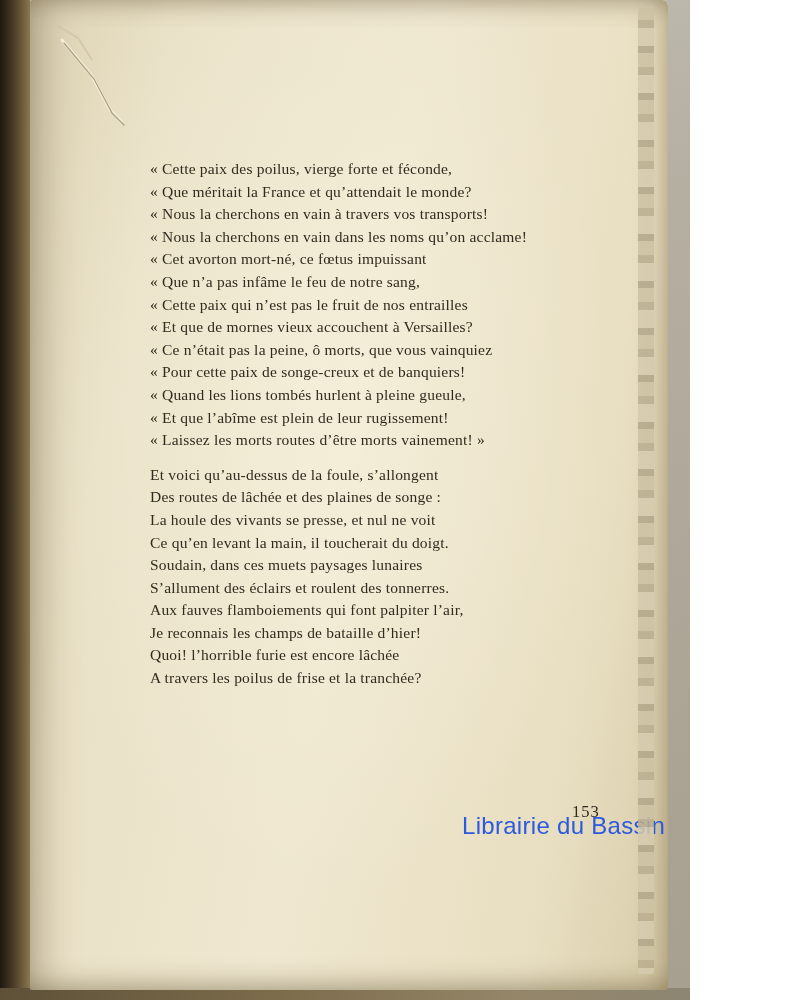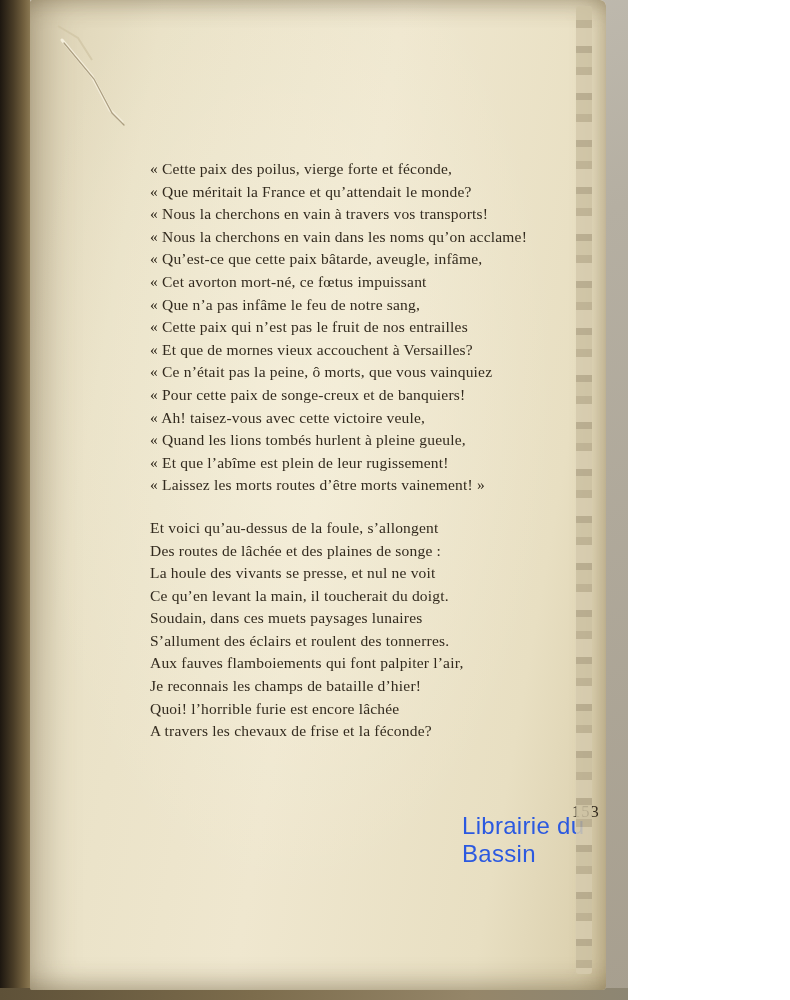--- a/index.html
+++ b/index.html
@@ -1,18 +1,18 @@
 <!DOCTYPE html>
 <html><head>
 <meta charset="utf-8">
 <style>
   html,body { margin:0; padding:0; }
   body { font-family:"Liberation Serif", serif; }
   #photo {
-    position:relative; width:628px; height:1000px; overflow:hidden;
+    position:relative; width:690px; height:1000px; overflow:hidden;
     background:linear-gradient(160deg,#c6c2b8 0%,#b5afa2 35%,#a79f8f 100%);
   }
   
   #cover-edge {
     position:absolute; left:0; top:0; bottom:0; width:30px;
     background:linear-gradient(90deg,#1d1710 0%,#4a3d27 45%,#73613f 80%,#8a7852 100%);
   }
   
   #bottom-edge {
     position:absolute; left:0; right:0; bottom:0; height:12px;
@@ -43,21 +43,21 @@
     filter:blur(0.4px);
   }
   #tear-svg { position:absolute; left:18px; top:18px; pointer-events:none; }
   
   #text-block {
     position:absolute; left:120px; top:158px; width:600px;
     color:#322a1e; font-size:15.5px; line-height:22.6px;
     letter-spacing:0.2px;
   }
   .line { white-space:pre; }
-  #stanza2 { margin-top:20px; }
+  #stanza2 { margin-top:12px; }
   #page-number {
     position:absolute; left:542px; top:802px;
     color:#322a1e; font-size:16.5px; letter-spacing:1px;
   }
   #watermark {
     position:absolute; left:432px; top:812px;
     font-family:"Liberation Sans", sans-serif;
     font-size:24px; color:#2b59e0; letter-spacing:0.3px;
   }
 </style>
@@ -76,43 +76,41 @@
       <path d="M16,25 L46,61 L64,95 L76,107" fill="none" stroke="#9b8c6b" stroke-width="1.3" stroke-linecap="round" opacity="0.8"></path>
       <path d="M10,8 L30,20 L44,42" fill="none" stroke="#cfc3a2" stroke-width="2" opacity="0.7"></path>
     </svg>
 
     <div id="text-block">
       <div id="stanza1">
         <div class="line">« Cette paix des poilus, vierge forte et féconde,</div>
         <div class="line">« Que méritait la France et qu’attendait le monde?</div>
         <div class="line">« Nous la cherchons en vain à travers vos transports!</div>
         <div class="line">« Nous la cherchons en vain dans les noms qu’on acclame!</div>
-        <div class="line">« Qu’est-ce que cette paix bâtarde, aveugle, infâme,</div>
         <div class="line">« Cet avorton mort-né, ce fœtus impuissant</div>
         <div class="line">« Que n’a pas infâme le feu de notre sang,</div>
         <div class="line">« Cette paix qui n’est pas le fruit de nos entrailles</div>
         <div class="line">« Et que de mornes vieux accouchent à Versailles?</div>
         <div class="line">« Ce n’était pas la peine, ô morts, que vous vainquiez</div>
         <div class="line">« Pour cette paix de songe-creux et de banquiers!</div>
-        <div class="line">« Ah! taisez-vous avec cette victoire veule,</div>
         <div class="line">« Quand les lions tombés hurlent à pleine gueule,</div>
         <div class="line">« Et que l’abîme est plein de leur rugissement!</div>
         <div class="line">« Laissez les morts routes d’être morts vainement! »</div>
       </div>
       <div id="stanza2">
         <div class="line">Et voici qu’au-dessus de la foule, s’allongent</div>
         <div class="line">Des routes de lâchée et des plaines de songe :</div>
         <div class="line">La houle des vivants se presse, et nul ne voit</div>
         <div class="line">Ce qu’en levant la main, il toucherait du doigt.</div>
         <div class="line">Soudain, dans ces muets paysages lunaires</div>
         <div class="line">S’allument des éclairs et roulent des tonnerres.</div>
         <div class="line">Aux fauves flamboiements qui font palpiter l’air,</div>
         <div class="line">Je reconnais les champs de bataille d’hier!</div>
         <div class="line">Quoi! l’horrible furie est encore lâchée</div>
-        <div class="line">A travers les chevaux de frise et la féconde?</div>
+        <div class="line">A travers les poilus de frise et la tranchée?</div>
       </div>
     </div>
 
     <div id="page-number">153</div>
 
     <div id="watermark">Librairie du Bassin</div>
 
     <div id="deckle"></div>
   </div>
 

